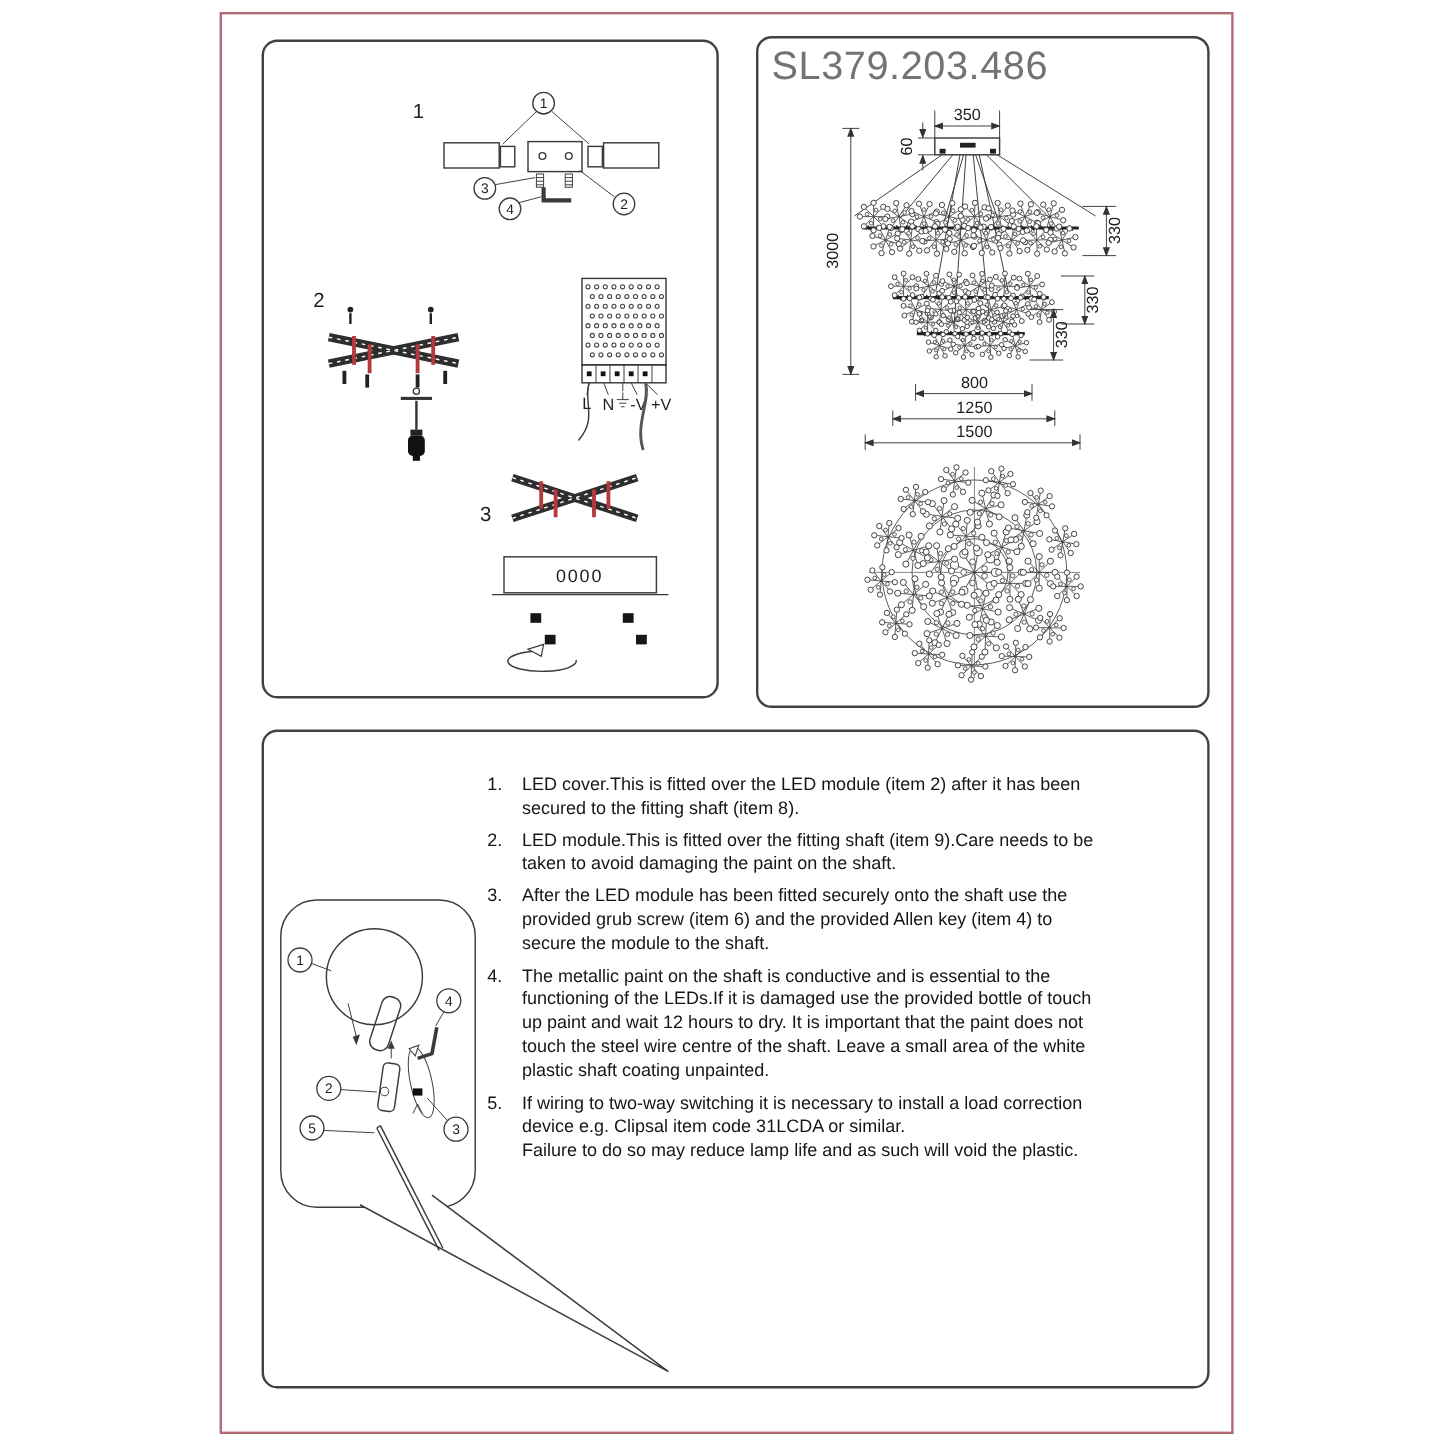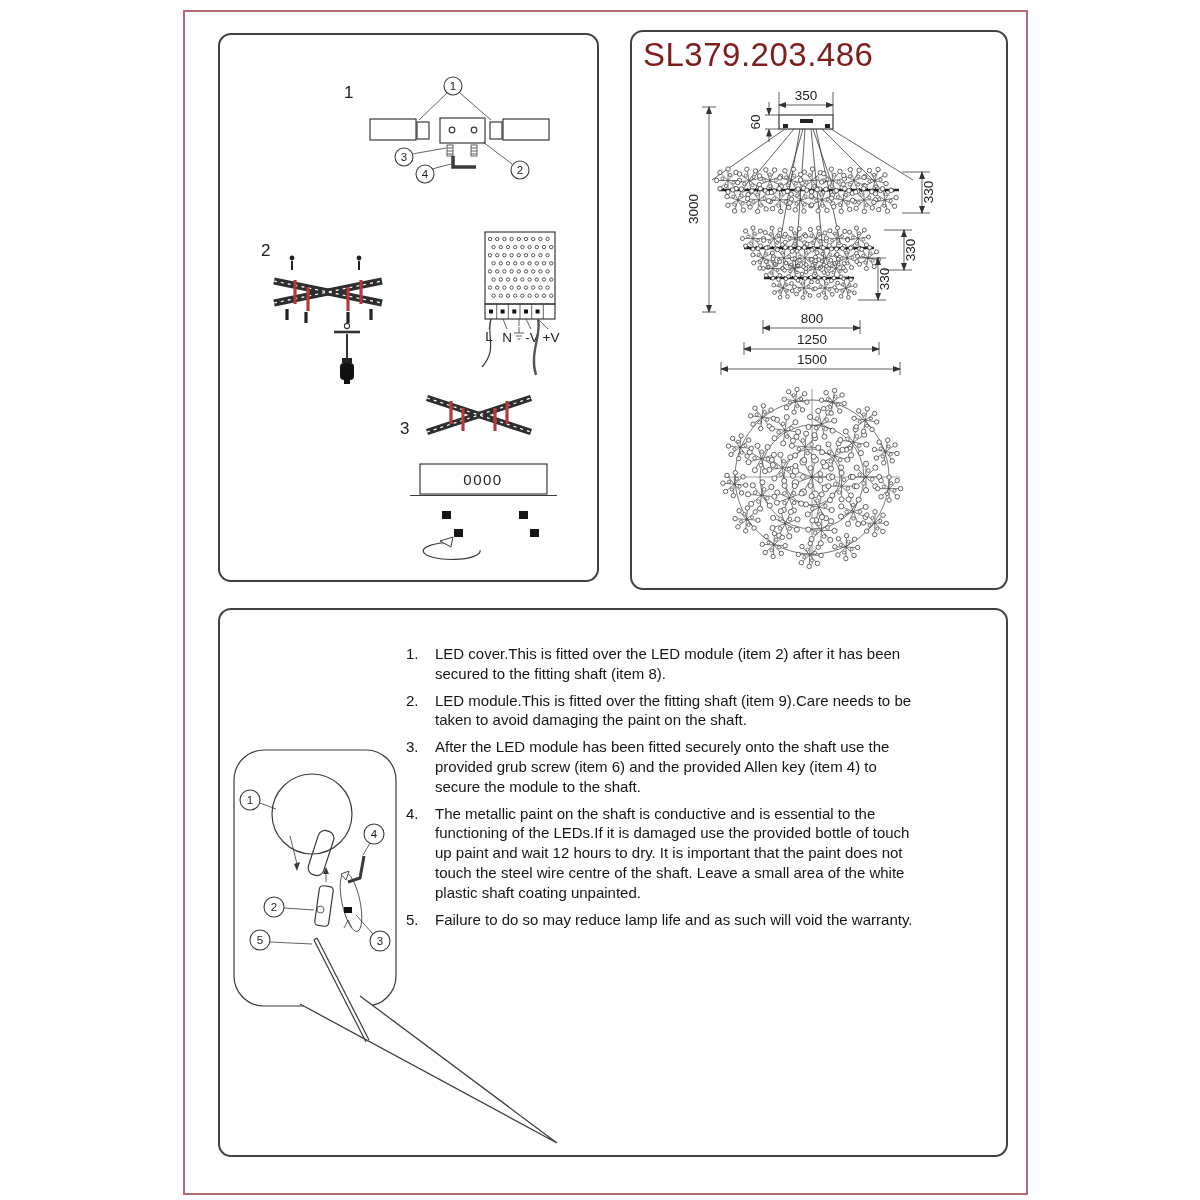--- a/index.html
+++ b/index.html
@@ -11,21 +11,21 @@
   #panel-dims{left:630px;top:30px;width:374px;height:556px;}
   #panel-instructions{left:218px;top:608px;width:786px;height:545px;}
   svg.draw{position:absolute;inset:0;width:100%;height:100%;}
   .ln{stroke:#3a3a3a;stroke-width:1.2;fill:none;}
   .thin{stroke-width:0.8;}
   text{stroke:none !important;fill:#1d1d1d;font-family:"Liberation Sans",sans-serif;}
   .step-num{font-size:17px;}
   .callout circle{fill:#fff;stroke:#3a3a3a;stroke-width:1.1;}
   .callout text{font-size:11.5px;text-anchor:middle;}
   .dim{font-size:13.5px;text-anchor:middle;}
-  .model{position:absolute;left:11px;top:4px;font-size:33px;letter-spacing:0.5px;color:#7f1d1d;}
+  .model{position:absolute;left:11px;top:4px;font-size:33px;letter-spacing:0.5px;color:#737373;}
   .instr{position:absolute;left:186px;top:34px;width:516px;font-size:15px;line-height:1.32;color:#161616;z-index:2;}
   .item{display:flex;margin-bottom:7px;}
   .item .num{width:29px;flex:none;}
   .item .txt{flex:1;}
 </style>
 </head>
 <body>
 
 <div id="page">
   <div class="frame"></div>
@@ -1787,18 +1787,19 @@
         <span class="num">3.</span>
         <div class="txt">After the LED module has been fitted securely onto the shaft use the provided grub screw (item 6) and the provided Allen key (item 4) to secure the module to the shaft.</div>
       </div>
       <div class="item">
         <span class="num">4.</span>
         <div class="txt">The metallic paint on the shaft is conductive and is essential to the functioning of the LEDs.If it is damaged use the provided bottle of touch up paint and wait 12 hours to dry. It is important that the paint does not touch the steel wire centre of the shaft. Leave a small area of the white plastic shaft coating unpainted.</div>
       </div>
       <div class="item">
         <span class="num">5.</span>
         <div class="txt">
-          <div>Failure to do so may reduce lamp life and as such will void the warranty.</div>
+          <div>If wiring to two-way switching it is necessary to install a load correction device e.g. Clipsal item code 31LCDA or similar.</div>
+          <div>Failure to do so may reduce lamp life and as such will void the plastic.</div>
         </div>
       </div>
     </div>
   </section>
 </div>
 
 </body></html>

